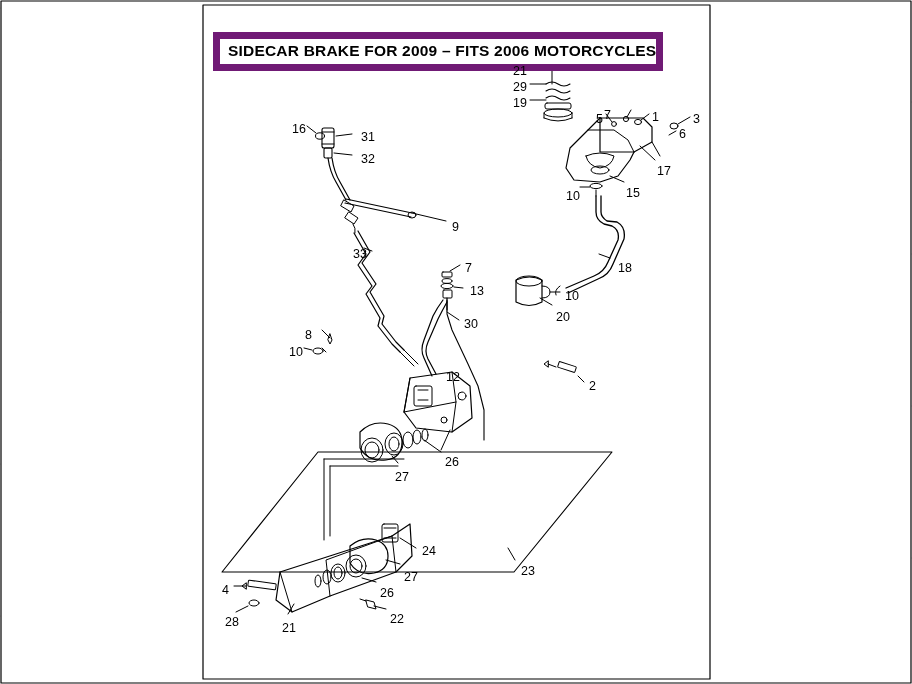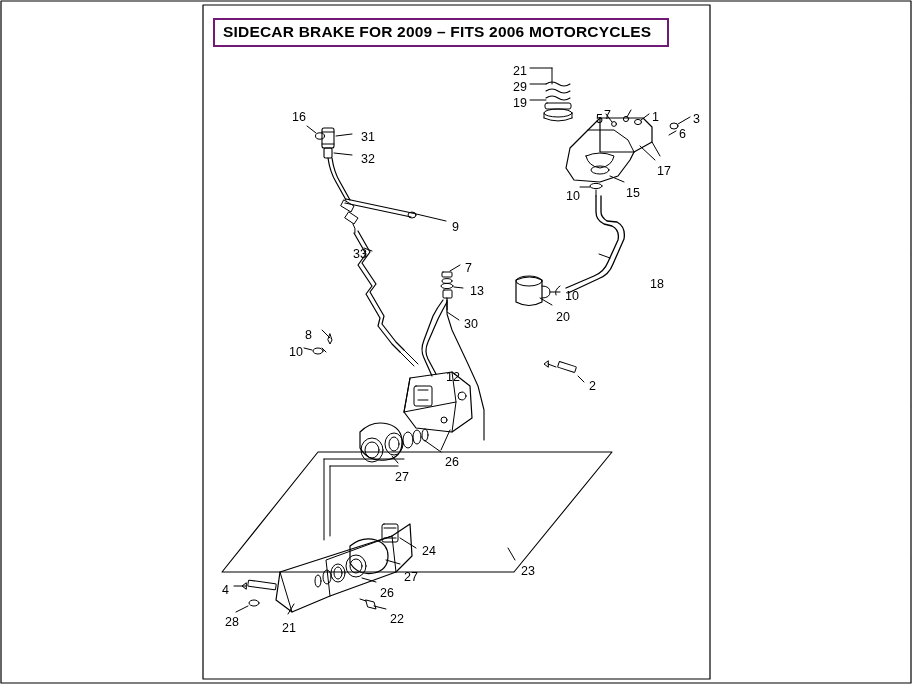--- a/index.html
+++ b/index.html
@@ -14,22 +14,22 @@
   .wm{
     position:absolute;color:#eceaea;font-size:19px;font-style:italic;
     font-family:"Liberation Serif", serif;white-space:nowrap;
     transform:rotate(-21deg);transform-origin:left top;letter-spacing:.5px;
   }
   
   #diagram{position:absolute;inset:0;z-index:2;}
   #diagram svg{display:block;}
   
   #title-block{
-    position:absolute;left:213px;top:18px;z-index:3;
-    border:2px solid #701a75;padding:3px 16px 4px 8px;background:transparent;
+    position:absolute;left:213px;top:32px;z-index:3;
+    border:7px solid #701a75;padding:3px 0 4px 8px;background:transparent;
   }
   #title-text{
     font-family:"Liberation Sans", sans-serif;
     font-size:15.5px;font-weight:bold;color:#000;letter-spacing:.2px;
     white-space:nowrap;
   }
   .lbl{
     position:absolute;z-index:4;font-family:"Liberation Sans", sans-serif;
     font-size:12.5px;color:#000;white-space:nowrap;
   }
@@ -281,26 +281,26 @@
     <div class="lbl" style="left: 513px; top: 80px;">29</div>
     <div class="lbl" style="left: 513px; top: 96px;">19</div>
     <div class="lbl" style="left: 596px; top: 112px;">5</div>
     <div class="lbl" style="left: 604px; top: 108px;">7</div>
     <div class="lbl" style="left: 652px; top: 110px;">1</div>
     <div class="lbl" style="left: 693px; top: 112px;">3</div>
     <div class="lbl" style="left: 679px; top: 127px;">6</div>
     <div class="lbl" style="left: 657px; top: 164px;">17</div>
     <div class="lbl" style="left: 626px; top: 186px;">15</div>
     <div class="lbl" style="left: 566px; top: 189px;">10</div>
-    <div class="lbl" style="left: 292px; top: 110px;">16</div>
+    <div class="lbl" style="left: 292px; top: 122px;">16</div>
     <div class="lbl" style="left: 361px; top: 130px;">31</div>
     <div class="lbl" style="left: 361px; top: 152px;">32</div>
     <div class="lbl" style="left: 452px; top: 220px;">9</div>
     <div class="lbl" style="left: 353px; top: 247px;">33</div>
-    <div class="lbl" style="left: 650px; top: 261px; margin-top: 16px;">18</div>
+    <div class="lbl" style="left: 618px; top: 261px;">18</div>
     <div class="lbl" style="left: 465px; top: 261px;">7</div>
     <div class="lbl" style="left: 470px; top: 284px;">13</div>
     <div class="lbl" style="left: 565px; top: 289px;">10</div>
     <div class="lbl" style="left: 556px; top: 310px; text-align: right;">20</div>
     <div class="lbl" style="left: 464px; top: 317px;">30</div>
     <div class="lbl" style="left: 305px; top: 328px;">8</div>
     <div class="lbl" style="left: 289px; top: 345px;">10</div>
     <div class="lbl" style="left: 430px; top: 370px; margin-left: 16px;">12</div>
     <div class="lbl" style="left: 589px; top: 379px;">2</div>
     <div class="lbl" style="left: 445px; top: 455px;">26</div>

